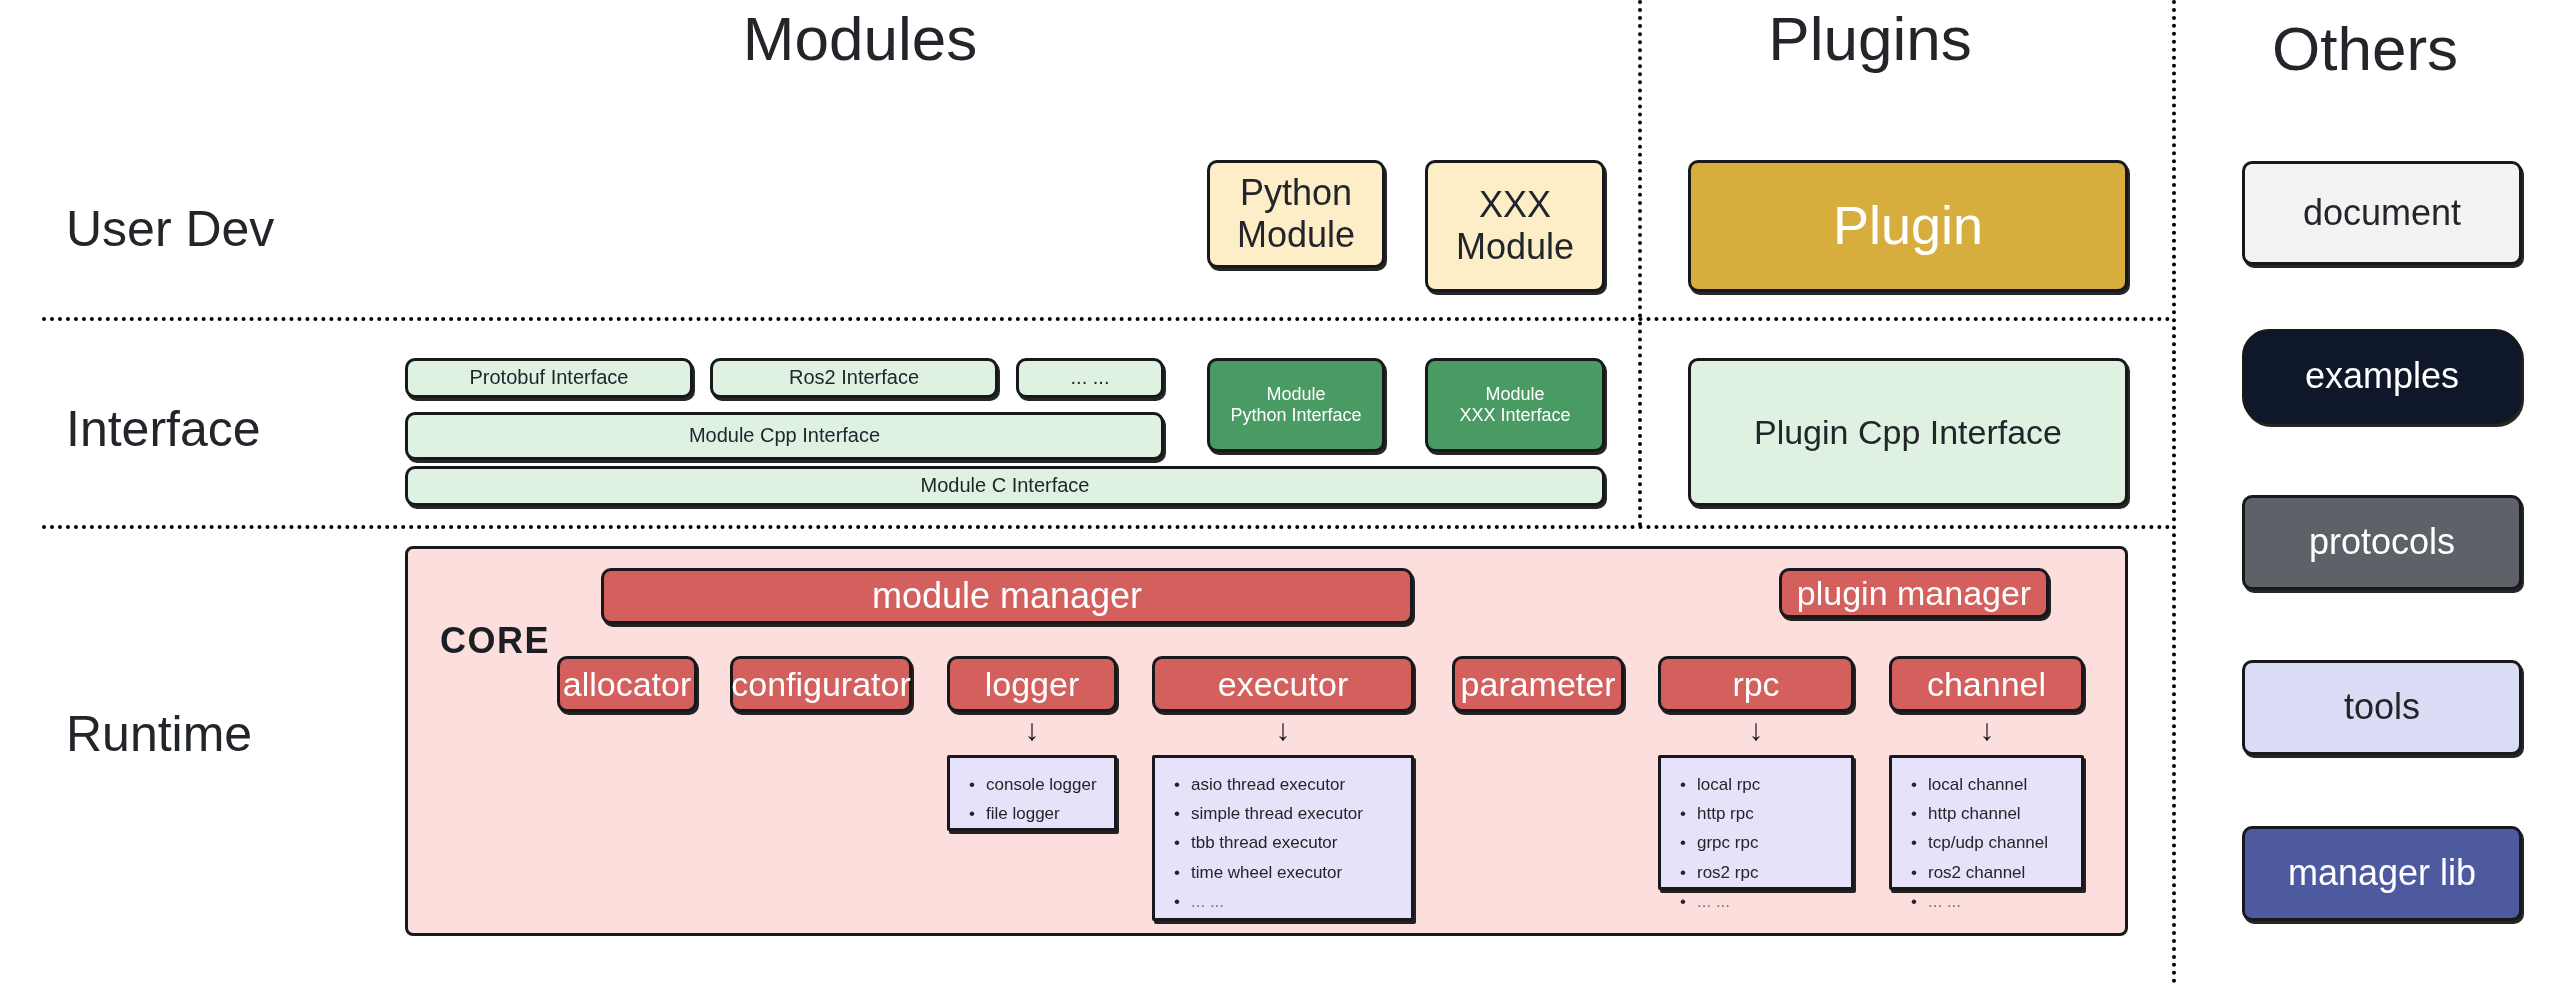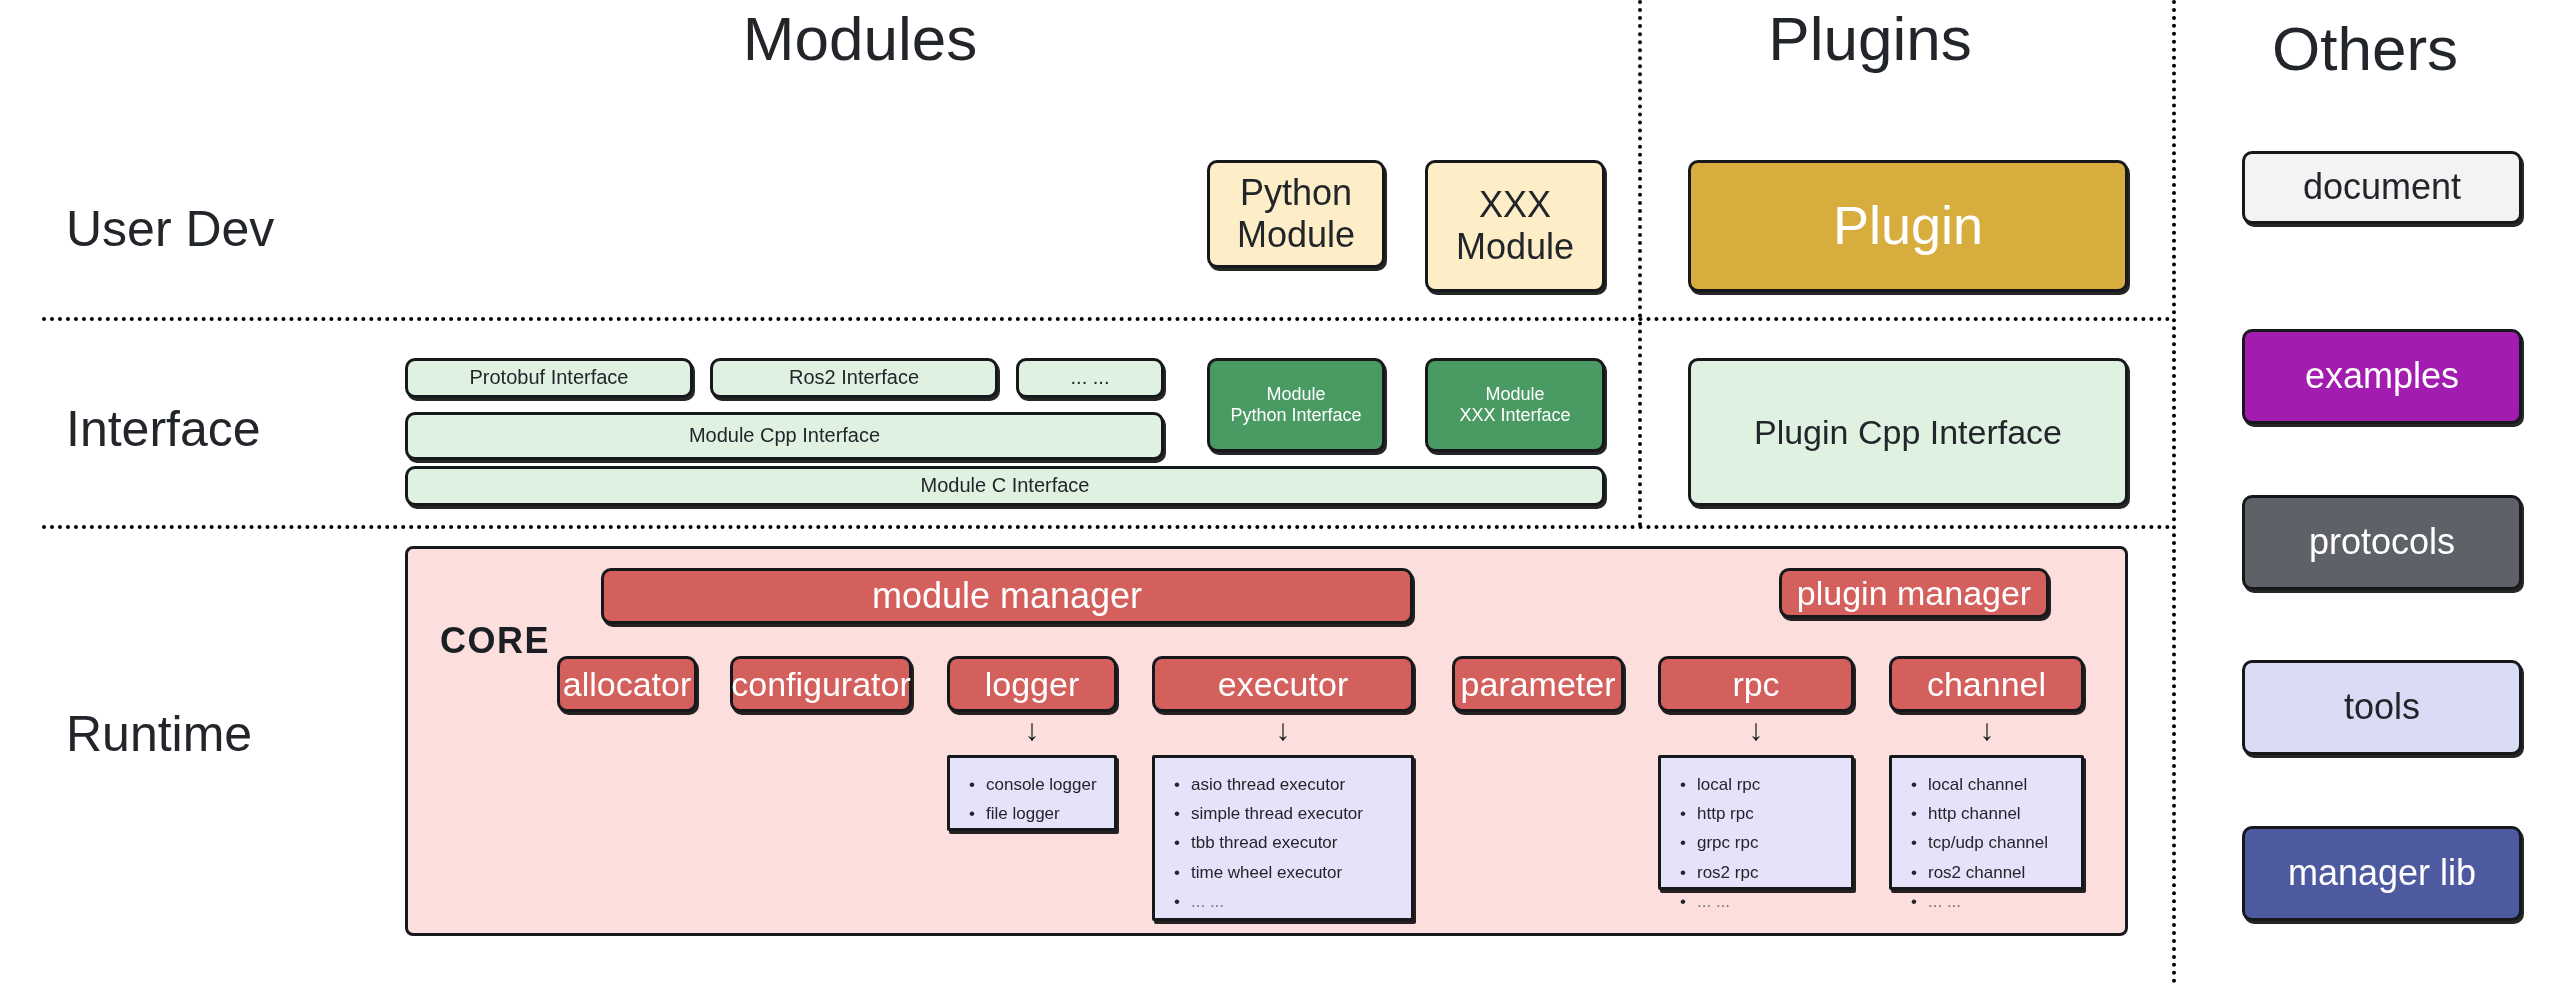--- a/index.html
+++ b/index.html
@@ -65,21 +65,21 @@
     line-height: 1.18;
     box-shadow: 2px 3px 0 rgba(0,0,0,0.85);
   }
 
   .yellow { background: #fdeec8; color: #22262b; }
   .gold   { background: #d7ae3e; color: #ffffff; }
   .greenl { background: #dff2e2; color: #22262b; }
   .greend { background: #4a9a63; color: #ffffff; }
   .red    { background: #d4605e; color: #ffffff; }
   .gray-l { background: #f3f3f3; color: #22262b; }
-  .gray-m { background: #a21caf; color: #ffffff; }
+  .gray-m { background: #0f172a; color: #ffffff; border-radius: 27px; }
   .gray-d { background: #5e6268; color: #ffffff; }
   .blue-l { background: #d9dcf4; color: #22262b; }
   .blue-d { background: #4e5aa0; color: #ffffff; }
 
   
   #core-panel {
     position: absolute;
     box-sizing: border-box;
     background: #fcdedd;
     border: 3px solid #16181b;
@@ -246,19 +246,19 @@
   <div class="listbox" style="left:1889px; top:755px; width:195px; height:135px;">
     <ul>
         <li>local channel</li>
         <li>http channel</li>
         <li>tcp/udp channel</li>
         <li>ros2 channel</li>
         <li class="ellipsis">... ...</li>
       </ul>
   </div>
 
-  <div class="box gray-l fs-mid" style="left:2242px; top:151px; width:280px; height:73px;">document</div>
+  <div class="box gray-l fs-mid" style="left:2242px; top:161px; width:280px; height:104px;">document</div>
   <div class="box gray-m fs-mid" style="left:2242px; top:329px; width:280px; height:95px;">examples</div>
   <div class="box gray-d fs-mid" style="left:2242px; top:495px; width:280px; height:95px;">protocols</div>
   <div class="box blue-l fs-mid" style="left:2242px; top:660px; width:280px; height:95px;">tools</div>
   <div class="box blue-d fs-mid" style="left:2242px; top:826px; width:280px; height:95px;">manager lib</div>
 
 </div>
 
 </body></html>

